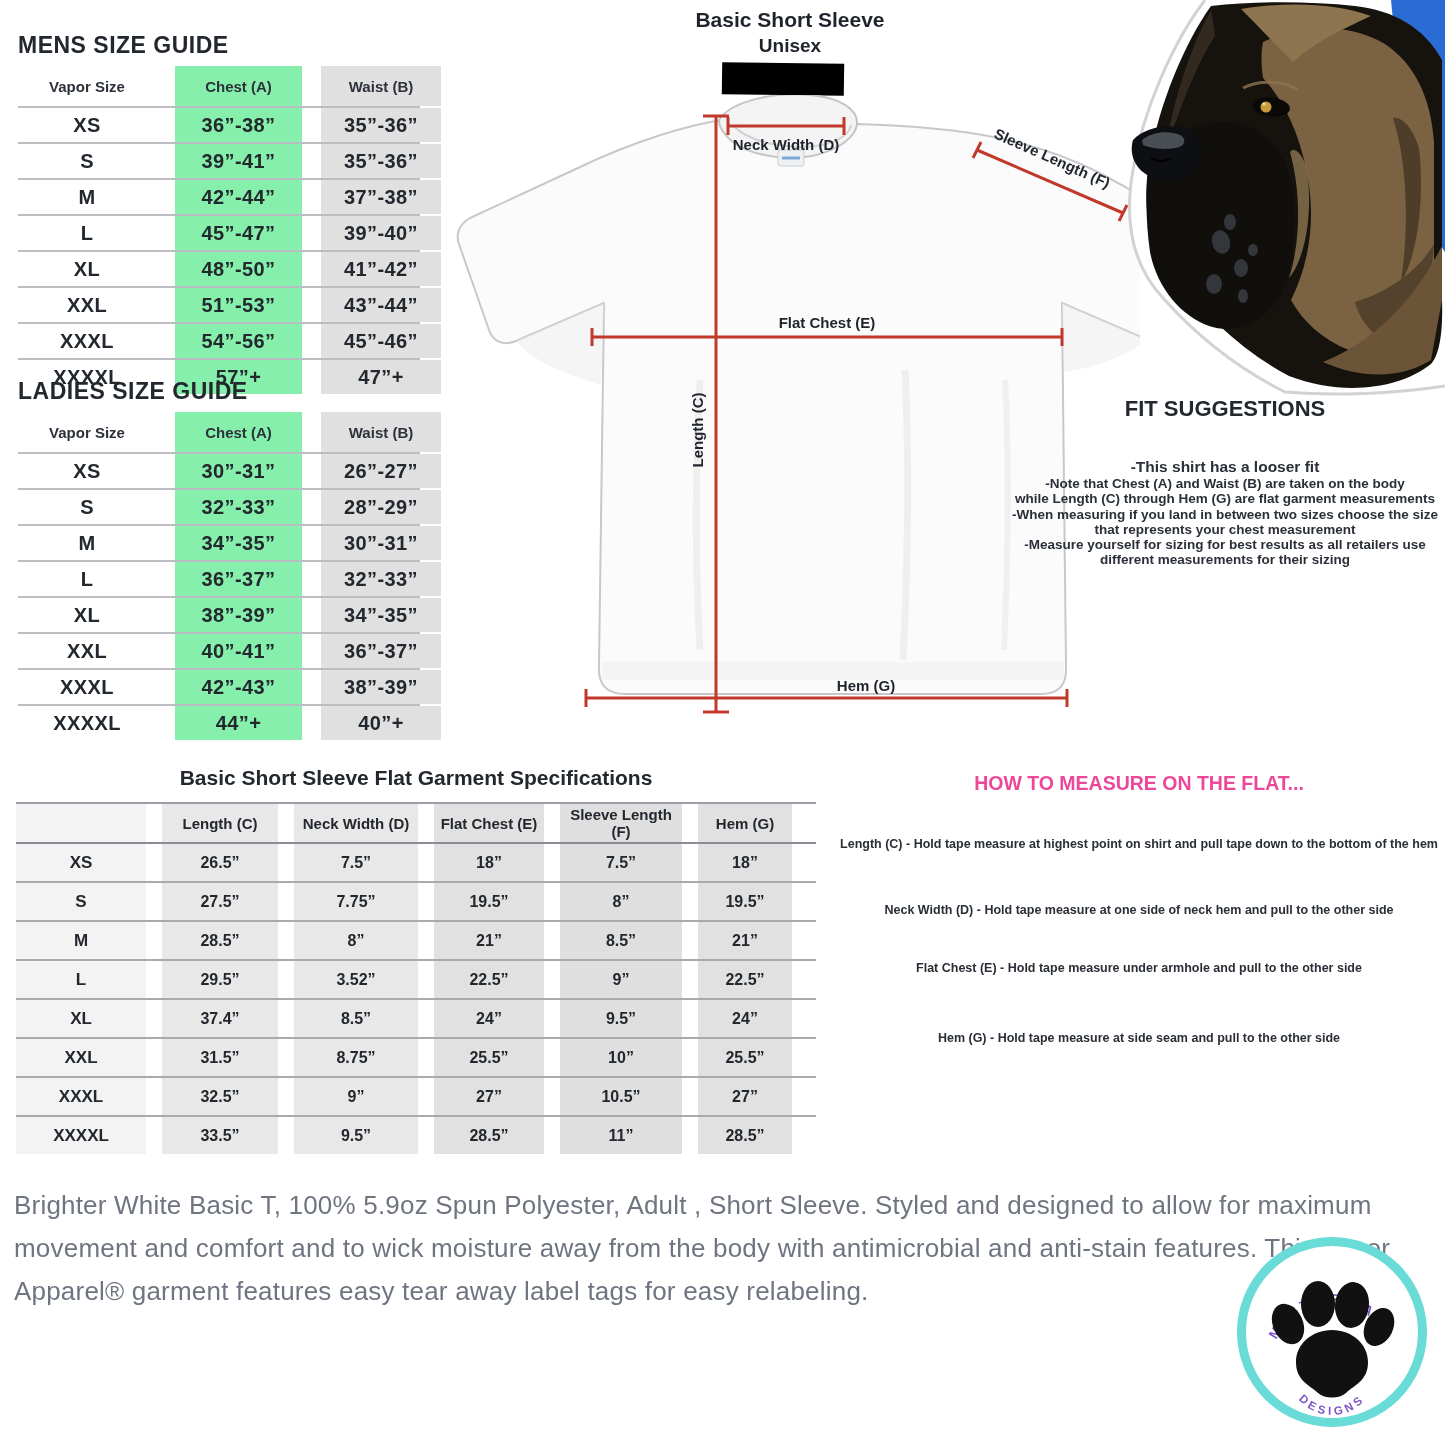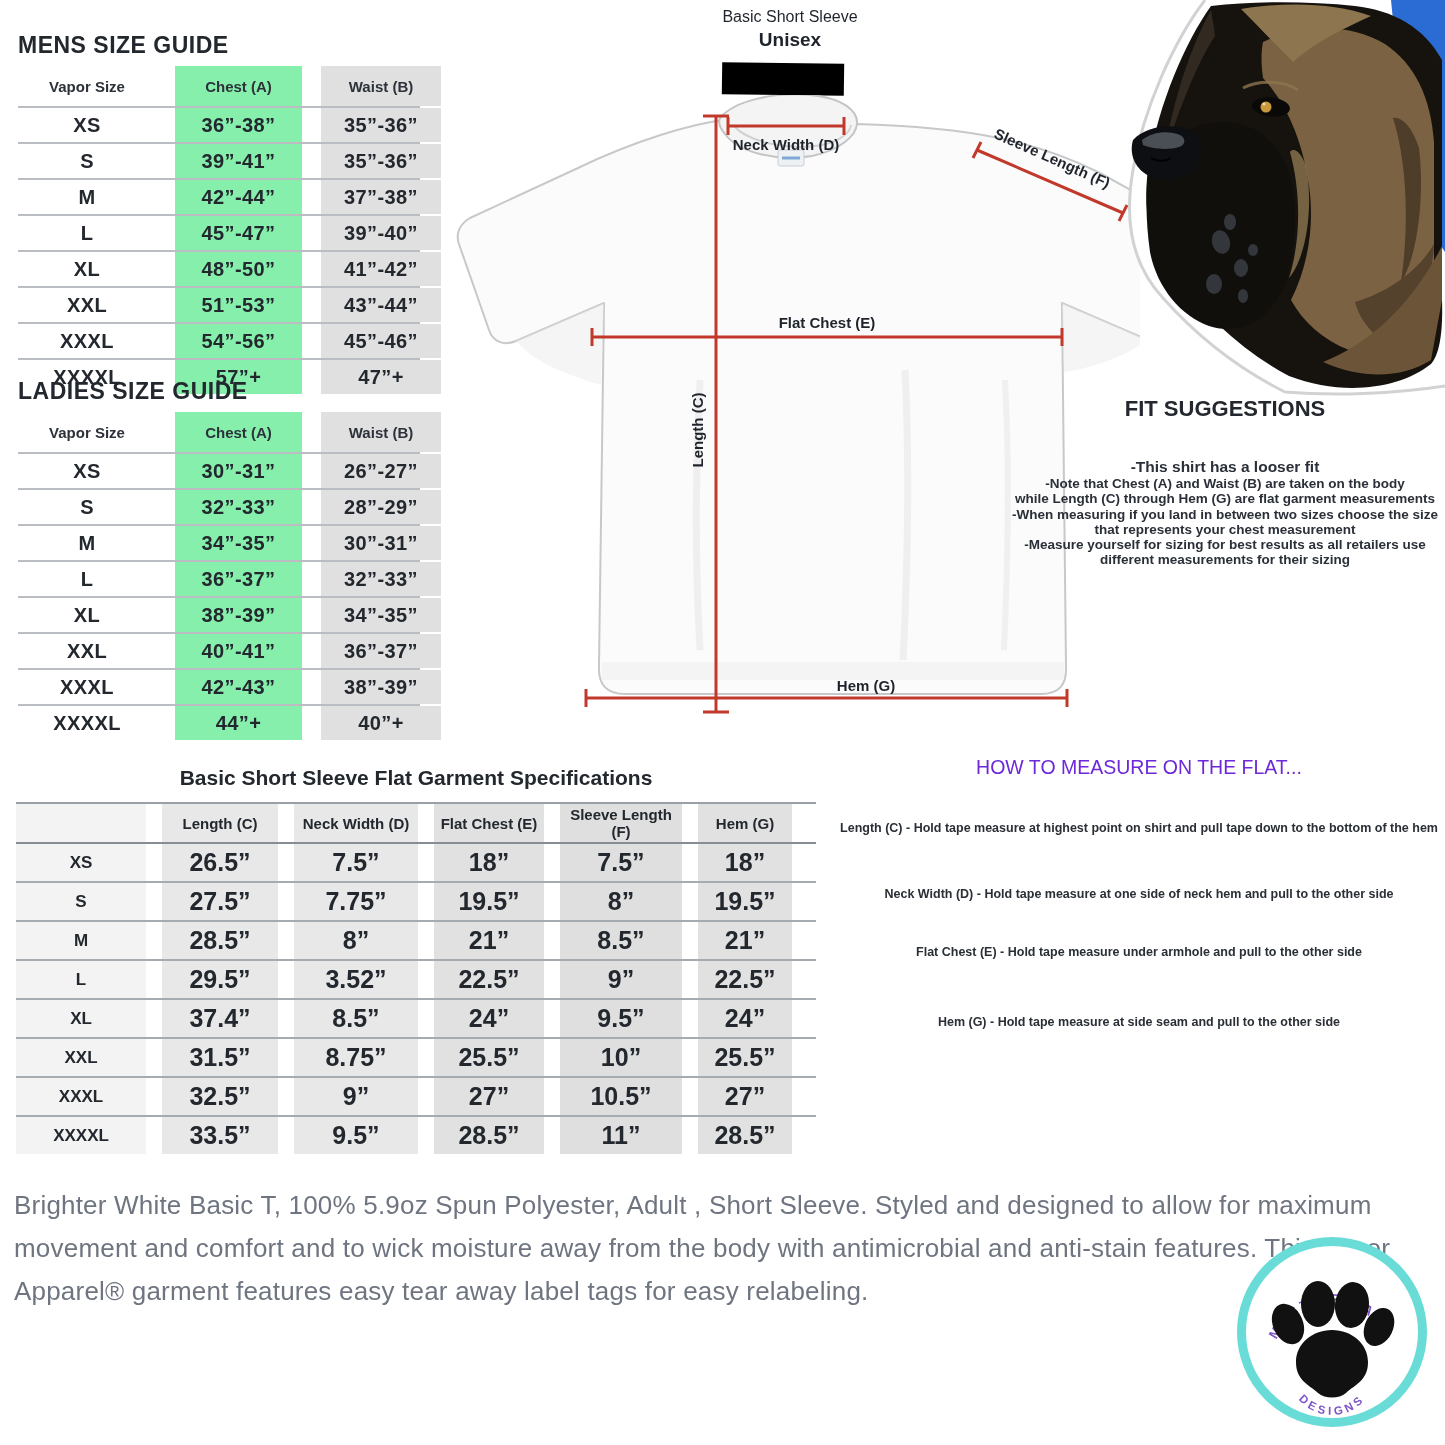--- a/index.html
+++ b/index.html
@@ -16,21 +16,21 @@
   .sg-cell{height:100%;display:flex;align-items:center;justify-content:center;text-align:center;}
   .sg-head .sg-cell{font-size:15px;font-weight:bold;color:#2c313a;}
   .sg-row .sg-cell{font-size:20px;font-weight:bold;letter-spacing:.4px;}
   .sg-cell.chest{background:#86efac;}
   .sg-cell.waist{background:#e0e0e0;}
   .mens{left:18px;top:32px;}
   .ladies{left:18px;top:378px;}
 
   
   .center-title{position:absolute;left:620px;top:8px;width:340px;text-align:center;}
-  .ct-line1{font-size:16px;font-weight:normal;color:#1f242c;}
+  .ct-line1{font-size:21px;font-weight:bold;color:#1f242c;}
   .ct-line2{font-size:19px;font-weight:bold;color:#1f242c;margin-top:3px;}
   .redaction{position:absolute;left:722px;top:63px;width:122px;height:32px;background:#000;
              transform:rotate(.8deg);}
 
   
   .shirt-svg{position:absolute;left:450px;top:95px;}
   .measure-label{font-size:15px;font-weight:bold;fill:#1f242c;}
 
   
   .dog-svg{position:absolute;left:1093px;top:0;}
@@ -45,30 +45,30 @@
   .flat{position:absolute;left:16px;top:766px;width:800px;}
   .flat-title{font-size:21px;font-weight:bold;text-align:center;color:#23282e;margin-bottom:12px;}
   .fs-head,.fs-row{display:grid;grid-template-columns:130px 116px 124px 110px 122px 94px;
                    column-gap:16px;align-items:center;}
   .fs-head{height:38px;border-top:2px solid #9aa0a6;border-bottom:2px solid #878d93;}
   .fs-row{height:37px;}
   .fs-row + .fs-row{border-top:2px solid #a6abb0;}
   .fs-cell{height:100%;display:flex;align-items:center;justify-content:center;text-align:center;}
   .fs-head .fs-cell{font-size:15px;font-weight:bold;background:#d7d7d7;}
   .fs-head .fs-cell.size{background:#f3f3f3;}
-  .fs-row .fs-cell{font-size:25px;font-weight:bold;}
+  .fs-row .fs-cell{font-size:16px;font-weight:bold;}
   .fs-cell.size{background:#f3f3f3;font-size:17px;}
   .fs-cell.v0,.fs-cell.v1{background:#e8e8e8;}
   .fs-cell.v2{background:#e1e1e1;}
   .fs-cell.v3{background:#dfdfdf;}
   .fs-cell.v4{background:#e1e1e1;}
 
   
   .htm{position:absolute;left:838px;top:756px;width:602px;text-align:center;}
-  .htm-title{font-size:19.5px;font-weight:normal;color:#6d28d9;}
+  .htm-title{font-size:19.5px;font-weight:bold;color:#ec4899;margin-top:16px;}
   .htm-item{font-size:12.5px;font-weight:bold;color:#2a2f36;white-space:nowrap;}
   .htm-items .htm-item:nth-child(1){margin-top:42px;}
   .htm-items .htm-item:nth-child(2){margin-top:52px;}
   .htm-items .htm-item:nth-child(3){margin-top:44px;}
   .htm-items .htm-item:nth-child(4){margin-top:56px;}
   .htm-items .htm-item:nth-child(5){margin-top:53px;}
 
   
   .description{position:absolute;left:14px;top:1158px;width:1414px;font-size:26px;
                line-height:43px;color:#6f7580;font-weight:300;letter-spacing:.2px;}

